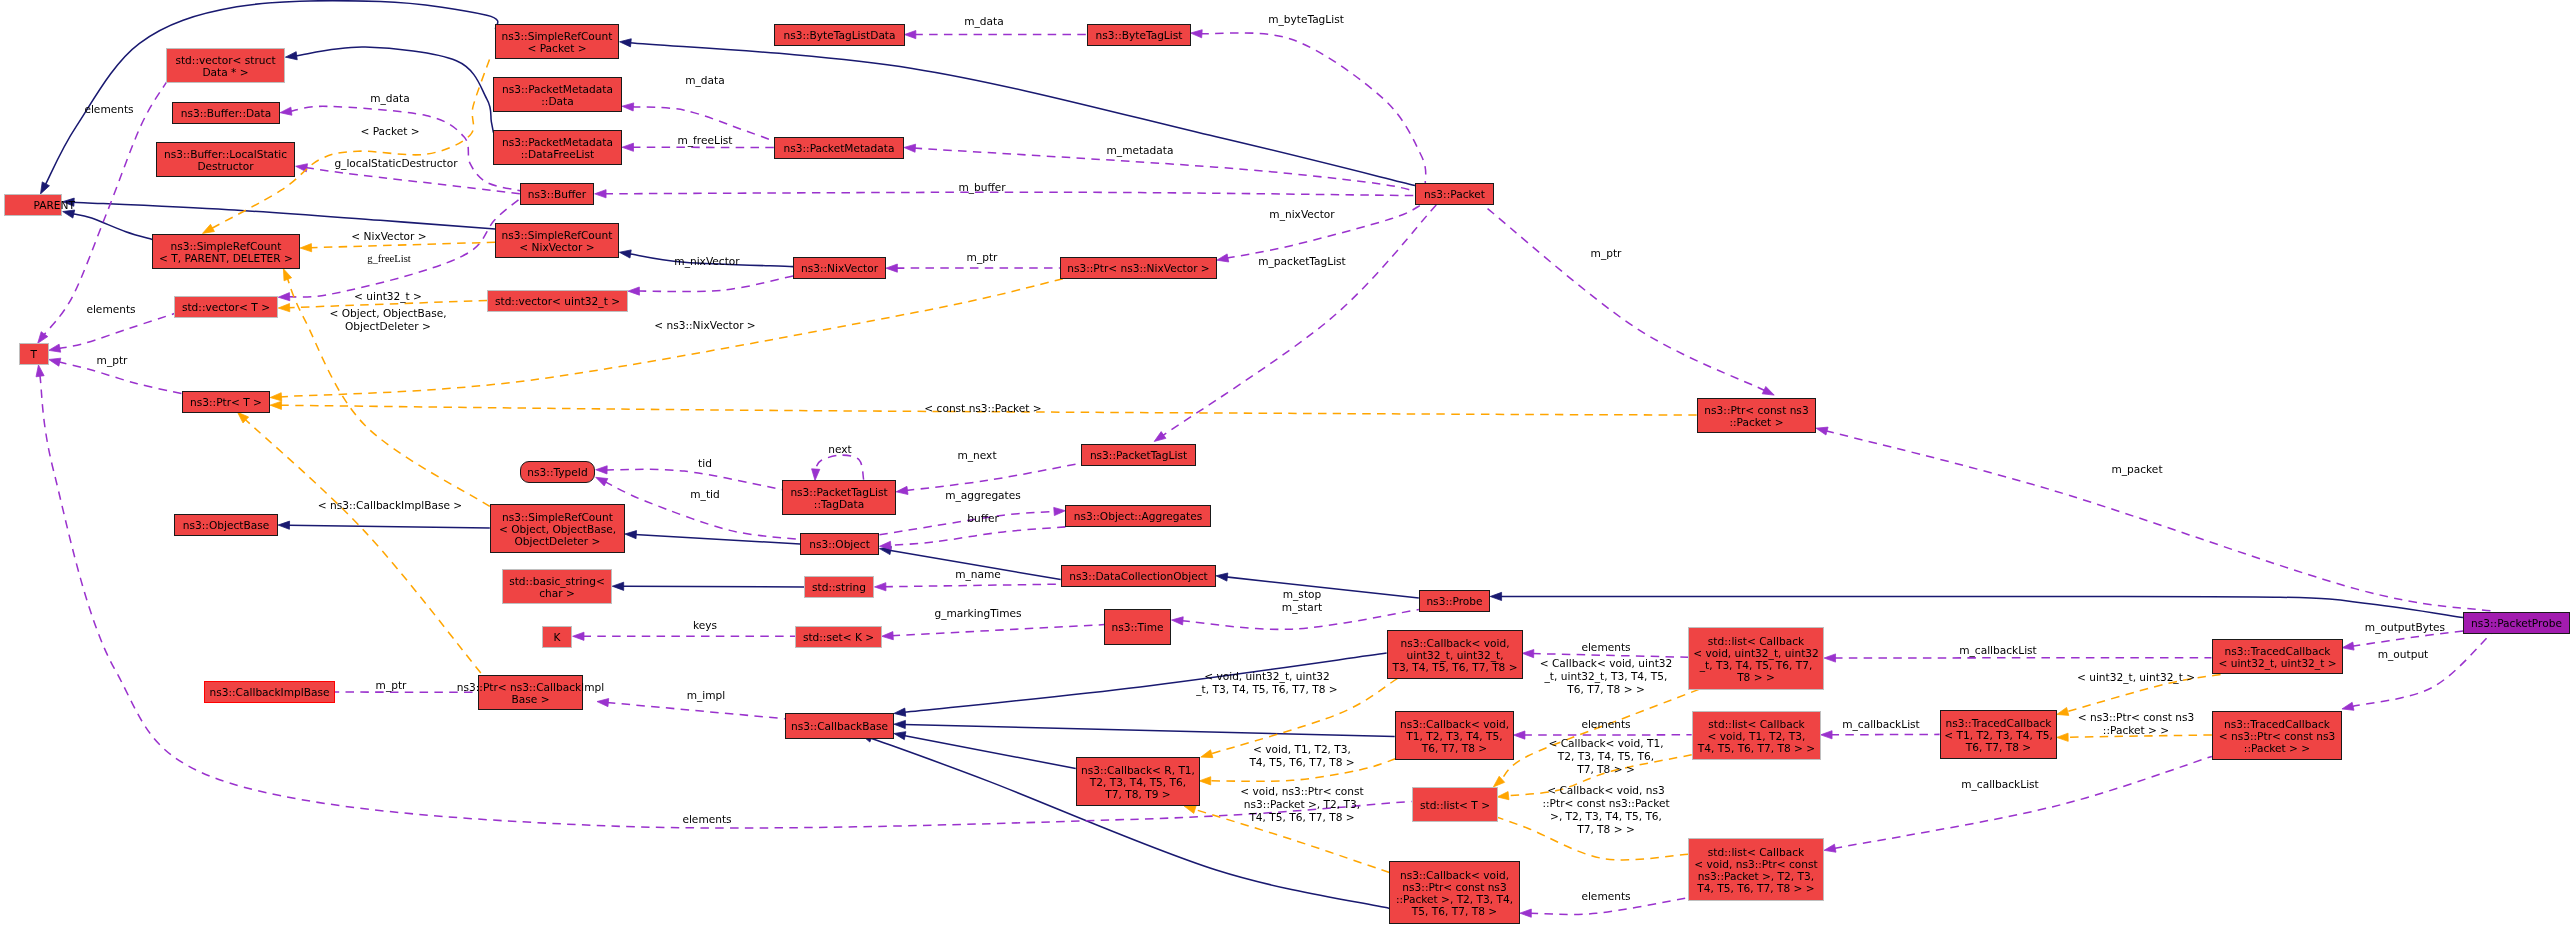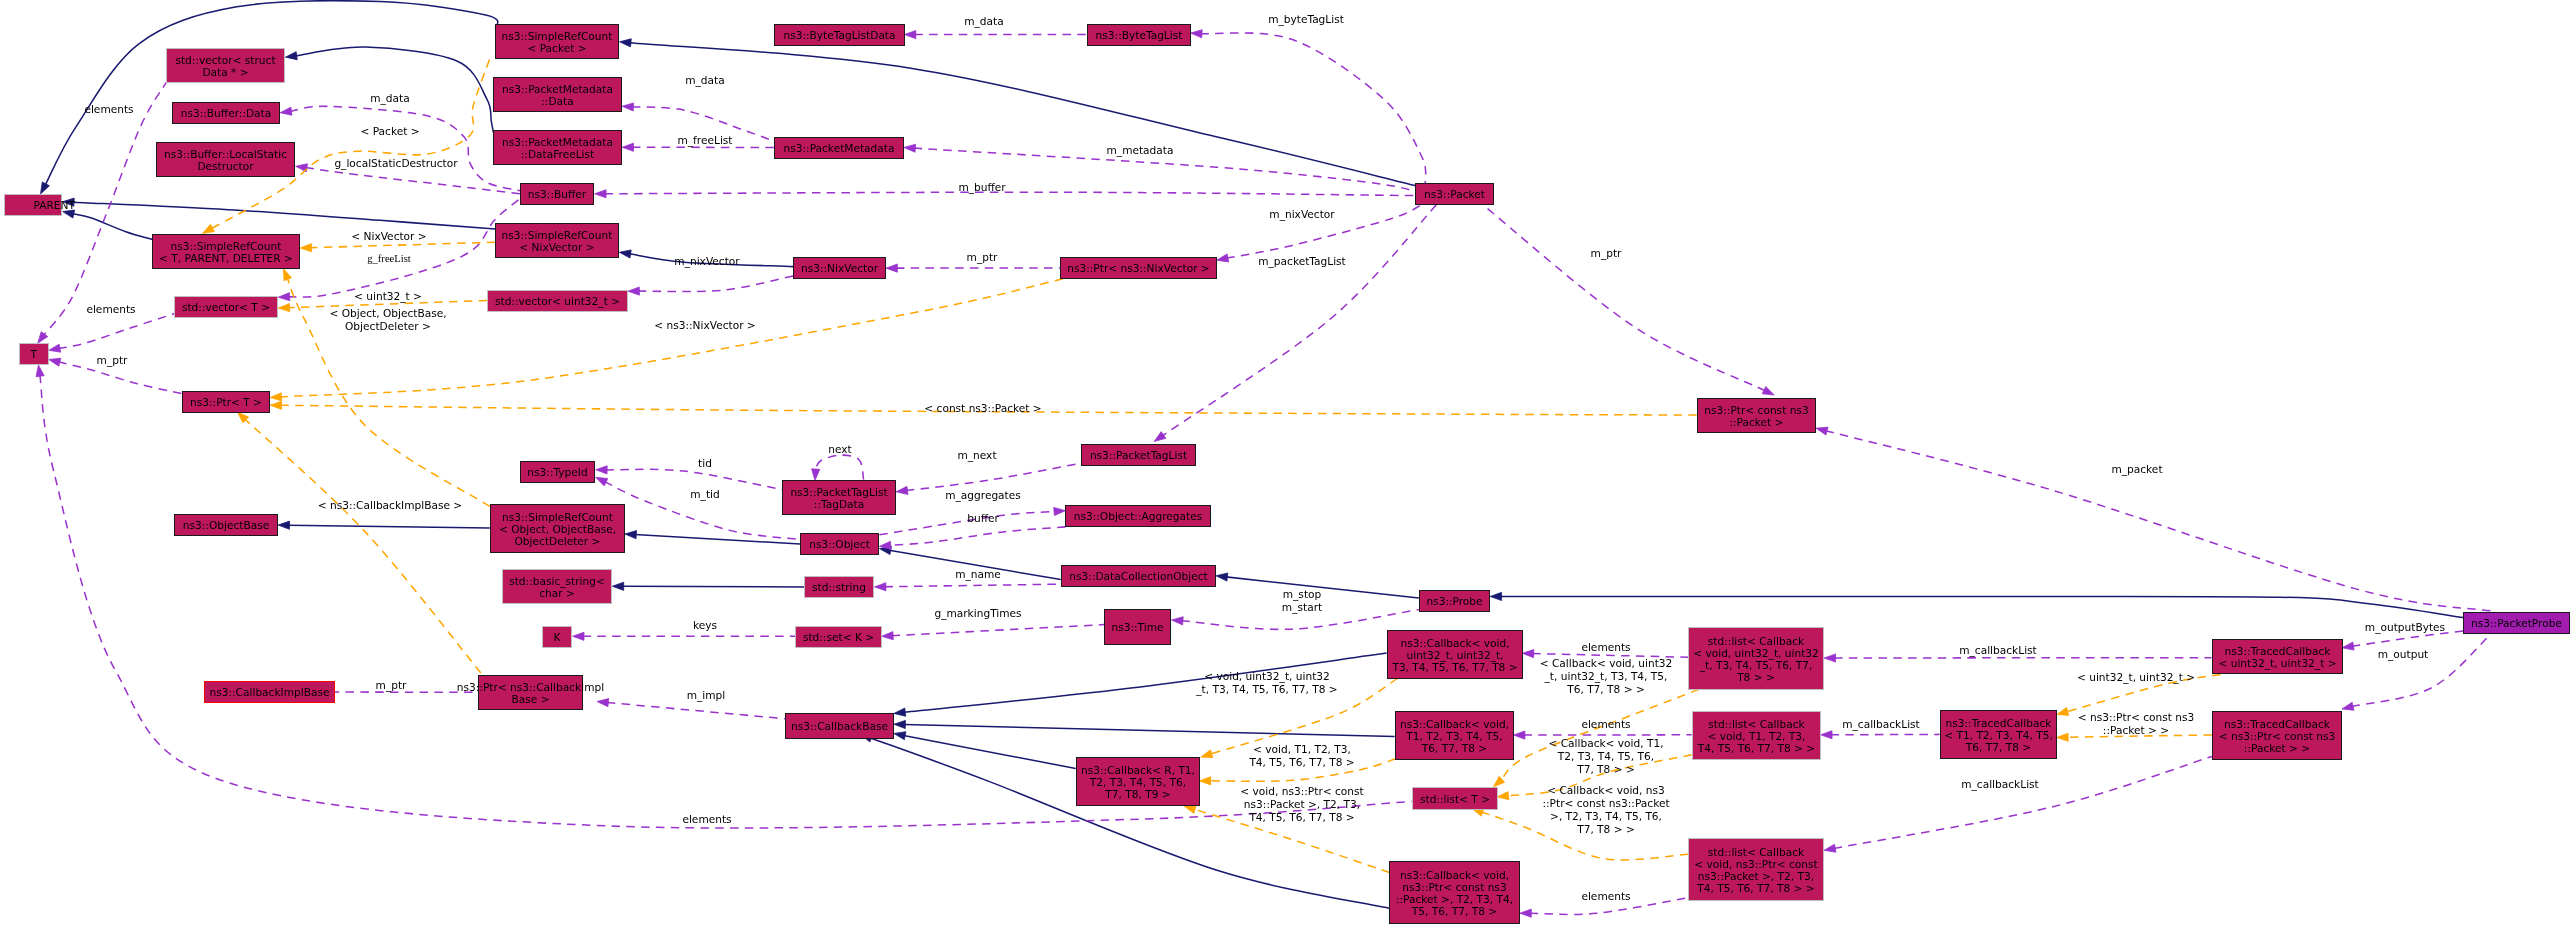--- a/index.html
+++ b/index.html
@@ -2,21 +2,21 @@
 <html style="font-size:12px"><head>
 <meta charset="utf-8">
 <title>ns3::PacketProbe Collaboration Diagram</title>
 <style>
 html,body{margin:0;padding:0;background:#fff;}
 #diagram{position:relative;width:2576px;height:927px;background:#fff;overflow:hidden;
   font-family:"DejaVu Sans","Liberation Sans",sans-serif;}
 #edges{position:absolute;left:0;top:0;width:2576px;height:927px;}
 #nodes{position:absolute;left:0;top:0;width:2576px;height:927px;}
 .node{position:absolute;box-sizing:border-box;display:flex;flex-direction:column;
-  align-items:center;justify-content:center;background:#be185d;}
+  align-items:center;justify-content:center;background:#ef4444;}
 .node .ln{font-size:10.6px;line-height:12px;color:#000;white-space:pre;}
 .s-b{border:1.1px solid #1a1a1a;}
 .s-g{border:1.1px solid #bfbfbf;}
 .s-r{border:1.1px solid #ff0000;margin-left:44px;}
 .s-f{border:1.1px solid #1a1a1a;background:#a21caf;}
 .elabel{position:absolute;font-size:10.6px;line-height:13px;color:#000;white-space:pre;
   text-align:center;transform:translate(-50%,-50%);}
 </style>
 </head>
 <body>
@@ -229,21 +229,21 @@
       <div class="node s-g" style="left: 18.7px; top: 343px; width: 30px; height: 21.7px;">
         <div class="ln">T</div>
       </div>
       <div class="node s-b" style="left: 182px; top: 391px; width: 88px; height: 21.7px;">
         <div class="ln">ns3::Ptr&lt; T &gt;</div>
       </div>
       <div class="node s-b" style="left: 1697px; top: 398px; width: 119px; height: 35px;">
         <div class="ln">ns3::Ptr&lt; const ns3</div>
         <div class="ln">::Packet &gt;</div>
       </div>
-      <div class="node s-b" style="left: 520px; top: 461px; width: 75px; height: 21.7px;">
+      <div class="node s-b" style="left: 520px; top: 461px; width: 75px; height: 21.7px; border-radius: 9px;">
         <div class="ln">ns3::TypeId</div>
       </div>
       <div class="node s-b" style="left: 1081px; top: 444px; width: 115px; height: 21.7px;">
         <div class="ln">ns3::PacketTagList</div>
       </div>
       <div class="node s-b" style="left: 782px; top: 480px; width: 114px; height: 35px;">
         <div class="ln">ns3::PacketTagList</div>
         <div class="ln">::TagData</div>
       </div>
       <div class="node s-b" style="left: 1065px; top: 505px; width: 146px; height: 21.7px;">
@@ -328,21 +328,21 @@
       <div class="node s-b" style="left: 2212px; top: 711px; width: 130px; height: 49px;">
         <div class="ln">ns3::TracedCallback</div>
         <div class="ln">&lt; ns3::Ptr&lt; const ns3</div>
         <div class="ln">::Packet &gt; &gt;</div>
       </div>
       <div class="node s-b" style="left: 1076px; top: 757px; width: 124px; height: 49px;">
         <div class="ln">ns3::Callback&lt; R, T1,</div>
         <div class="ln">T2, T3, T4, T5, T6,</div>
         <div class="ln">T7, T8, T9 &gt;</div>
       </div>
-      <div class="node s-g" style="left: 1412px; top: 787px; width: 86px; height: 23px; justify-content: center;">
+      <div class="node s-g" style="left: 1412px; top: 787px; width: 86px; height: 35px; justify-content: center;">
         <div class="ln">std::list&lt; T &gt;</div>
       </div>
       <div class="node s-g" style="left: 1688px; top: 838px; width: 136px; height: 63px;">
         <div class="ln">std::list&lt; Callback</div>
         <div class="ln">&lt; void, ns3::Ptr&lt; const</div>
         <div class="ln">ns3::Packet &gt;, T2, T3,</div>
         <div class="ln">T4, T5, T6, T7, T8 &gt; &gt;</div>
       </div>
       <div class="node s-b" style="left: 1389px; top: 861px; width: 131px; height: 63px;">
         <div class="ln">ns3::Callback&lt; void,</div>

